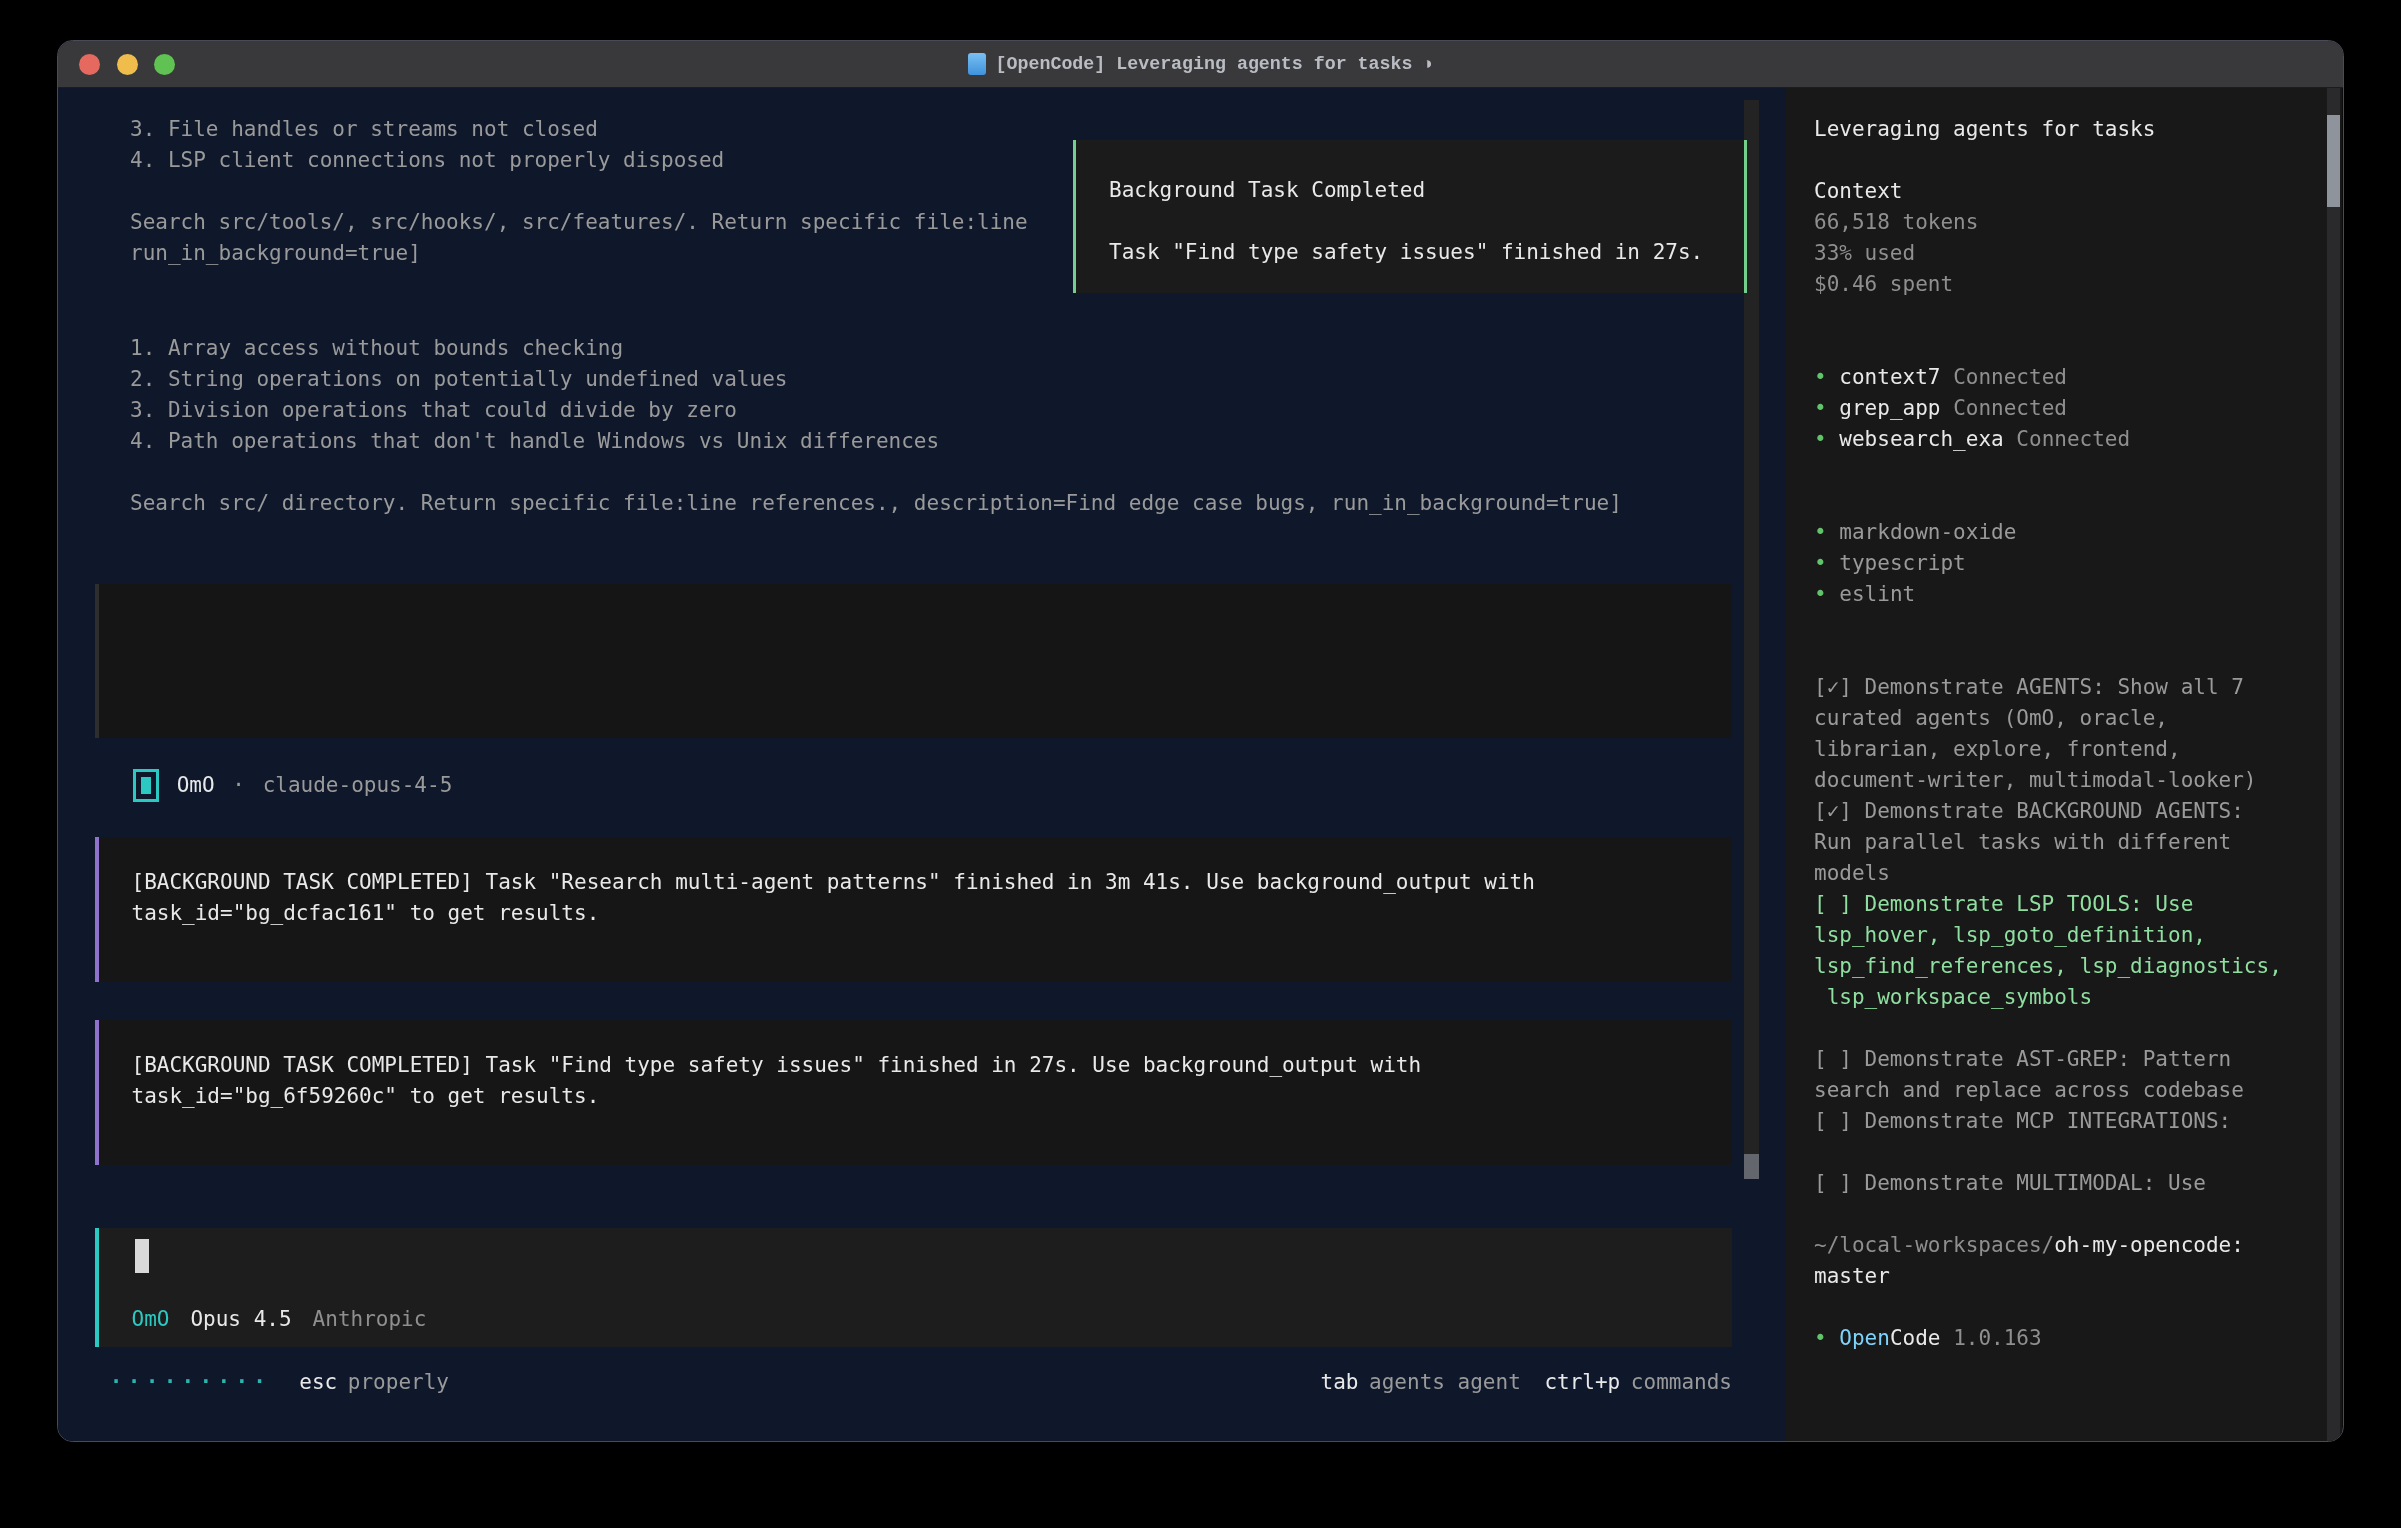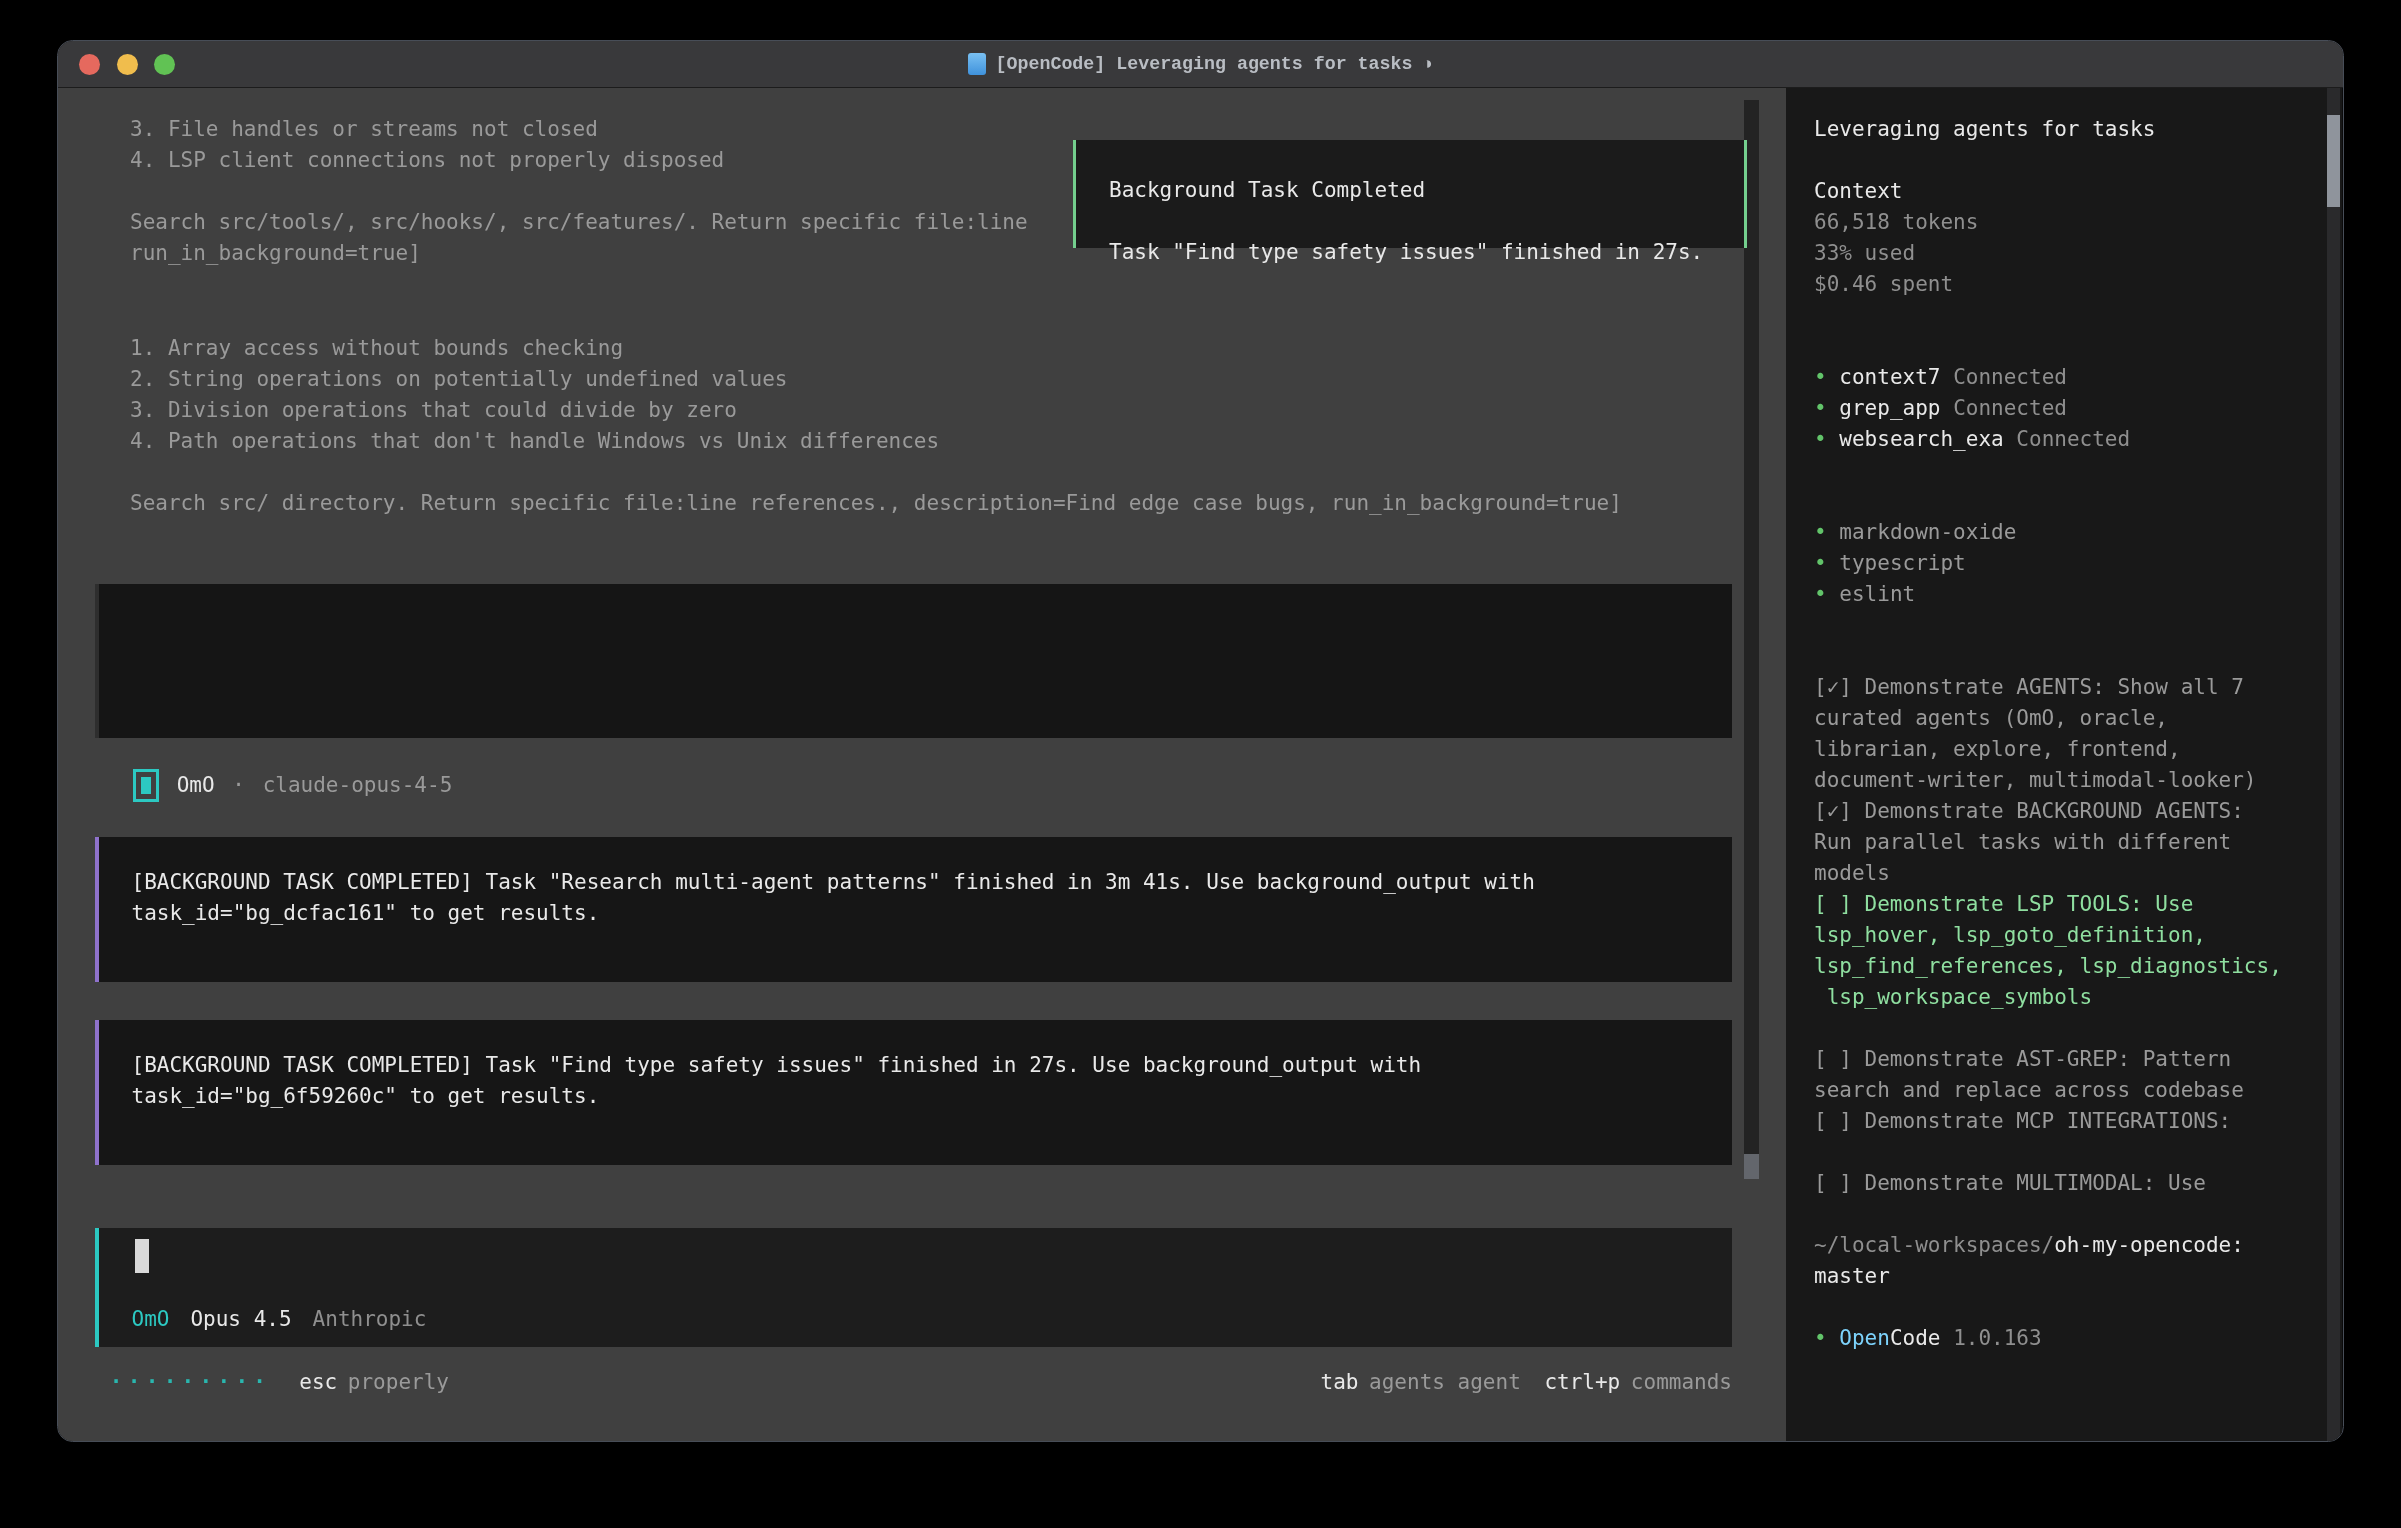--- a/index.html
+++ b/index.html
@@ -9,31 +9,31 @@
   .titlebar{height:46px;background:#39393b;display:flex;align-items:center;position:relative;
             border-bottom:0.6px solid #1c1c1c;}
   .traffic{display:flex;gap:16.5px;margin-left:21px;}
   .light{width:21px;height:21px;border-radius:50%;}
   .light.red{background:#e5695e}.light.yellow{background:#f0bd4d}.light.green{background:#61c254}
   .titlewrap{position:absolute;left:0;right:0;top:0;bottom:0;display:flex;align-items:center;justify-content:center;
              font-family:Liberation Mono, monospace;font-weight:bold;font-size:18.3px;color:#b9bdc3;gap:9.5px;}
   .doc-icon{width:17.7px;height:22.5px;background:linear-gradient(180deg,#79c0f2 0%,#3f92dc 100%);border-radius:3px;}
   .moon{font-size:17.7px;}
   .bodyrow{display:flex;height:1356px;}
-  .main{position:relative;width:1728px;height:100%;background:#404040;flex:none;}
+  .main{position:relative;width:1728px;height:100%;background:#0f172a;flex:none;}
   .sidebar{position:relative;width:556px;height:100%;background:#181818;flex:none;box-sizing:border-box;
            padding:26px 11.8px 0 28px;}
   .mono{font-family:"DejaVu Sans Mono",monospace;font-size:21px;line-height:31px;}
   .line{height:31px;white-space:pre;overflow:hidden;}
   .gray{color:#9a9a9a;} .white{color:#e9e9e9;} .bold{font-weight:normal;}
   .dim{color:#8f8f8f;}
   .greenline{color:#8fdfa0;}
   .abs{position:absolute;}
   
-  .notify{position:absolute;left:1015px;top:52px;width:674px;height:108px;background:#1b1b1b;
+  .notify{position:absolute;left:1015px;top:52px;width:674px;height:153px;background:#1b1b1b;
           border-left:3.5px solid #74cf8e;border-right:3.5px solid #74cf8e;box-sizing:border-box;
           padding:35px 0 0 33px;z-index:5;}
   
   .oracle{position:absolute;left:37px;top:496px;width:1637px;height:154px;background:#151515;
           border-left:4.7px solid #2e2e2e;box-sizing:border-box;padding:29.5px 0 0 31px;}
   .taskbox{position:absolute;left:37px;width:1637px;height:145px;background:#161616;
            border-left:4.1px solid #8f72cc;box-sizing:border-box;padding:29.5px 0 0 32.5px;}
   .agentrow{position:absolute;left:75px;top:681px;display:flex;align-items:center;gap:17.7px;}
   .sq-icon{width:26px;height:33px;border:3px solid #2cc9c2;box-sizing:border-box;display:flex;align-items:center;justify-content:center;}
   .sq-inner{width:10.6px;height:16.5px;background:#2cc9c2;}

